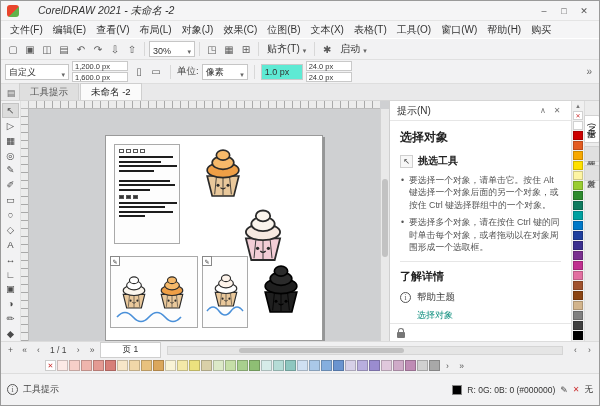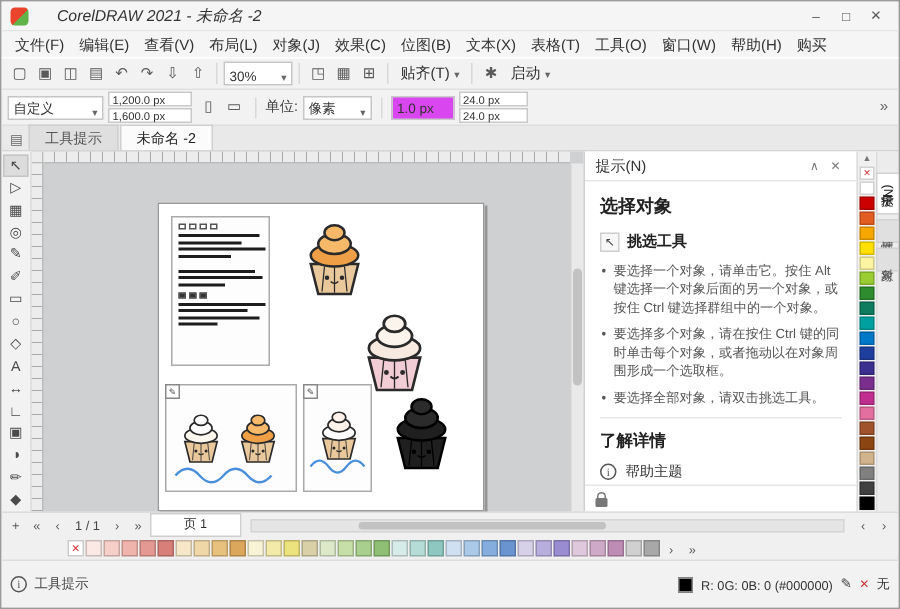--- a/index.html
+++ b/index.html
@@ -21,21 +21,21 @@
   .tbtn { min-width:16px; height:16px; display:grid; place-items:center; font-size:10px; color:#5a5a5a; border:1px solid transparent; }
   .sep { width:1px; height:14px; background:#d8d8d8; margin:0 3px; }
   .select { height:16px; background:#fff; border:1px solid #c6c6c6; display:flex; align-items:flex-end; justify-content:space-between; font-size:9px; color:#333; padding:0 3px; gap:3px; }
   .caret::before { content:"▾"; font-size:7px; color:#666; }
   .dd-label { font-size:10px; color:#333; display:flex; align-items:center; gap:3px; padding:0 4px; }
 
   
   .propbar { height:24px; background:#f2f2f3; border-bottom:1px solid #dedede; display:flex; align-items:center; gap:3px; padding:0 4px; flex:0 0 auto; }
   .stack { display:flex; flex-direction:column; gap:1px;justify-content:space-between; }
   .minifield { width:56px; height:10px; background:#fff; border:1px solid #c9c9c9; font-size:7.5px; color:#333; display:flex; align-items:center; padding:0 2px; }
-  .field { height:16px; background:#d946ef; border:1px solid #c9c9c9; font-size:9px; color:#333; display:flex; align-items:center; padding:0 3px; }
+  .field { height:16px; background:#5eead4; border:1px solid #c9c9c9; font-size:9px; color:#333; display:flex; align-items:center; padding:0 3px; }
   .pb-label { font-size:9.5px; color:#444; white-space:nowrap; }
   .overflow { margin-left:auto; font-size:10px; color:#666; padding:0 3px; }
 
   
   .doctabs { height:17px; background:#e9e9ea; display:flex; align-items:flex-end; padding-left:2px; border-bottom:1px solid #d5d5d5; flex:0 0 auto; }
   .dtab { font-size:9.5px; color:#555; background:#dfdfdf; border:1px solid #cfcfcf; border-bottom:none; padding:2px 10px 1px; margin-right:1px; white-space:nowrap; }
   .dtab.active { background:#fbfbfb; color:#222; }
   .dtabs-icon { width:16px; height:14px; display:grid; place-items:center; font-size:9px; color:#666; }
 
   
@@ -406,21 +406,20 @@
       <div class="docker-body">
         <div class="docker-h1">选择对象</div>
         <div class="tool-row">
           <span class="tico">↖</span>
           <b>挑选工具</b>
         </div>
         <div>
 
         <div class="bullet">要选择一个对象，请单击它。按住 Alt 键选择一个对象后面的另一个对象，或按住 Ctrl 键选择群组中的一个对象。</div>
             <div class="bullet">要选择多个对象，请在按住 Ctrl 键的同时单击每个对象，或者拖动以在对象周围形成一个选取框。</div>
-            <div class="bullet">要选择全部对象，请双击挑选工具。</div>
           </div>
         <div class="divider"></div>
         <div class="docker-h2">了解详情</div>
         <div class="info-row">
           <span class="info-circle"></span>
           <span class="info-label">帮助主题</span>
         </div>
         <div class="docker-link">选择对象</div>
       </div>
       <div class="docker-footer">

